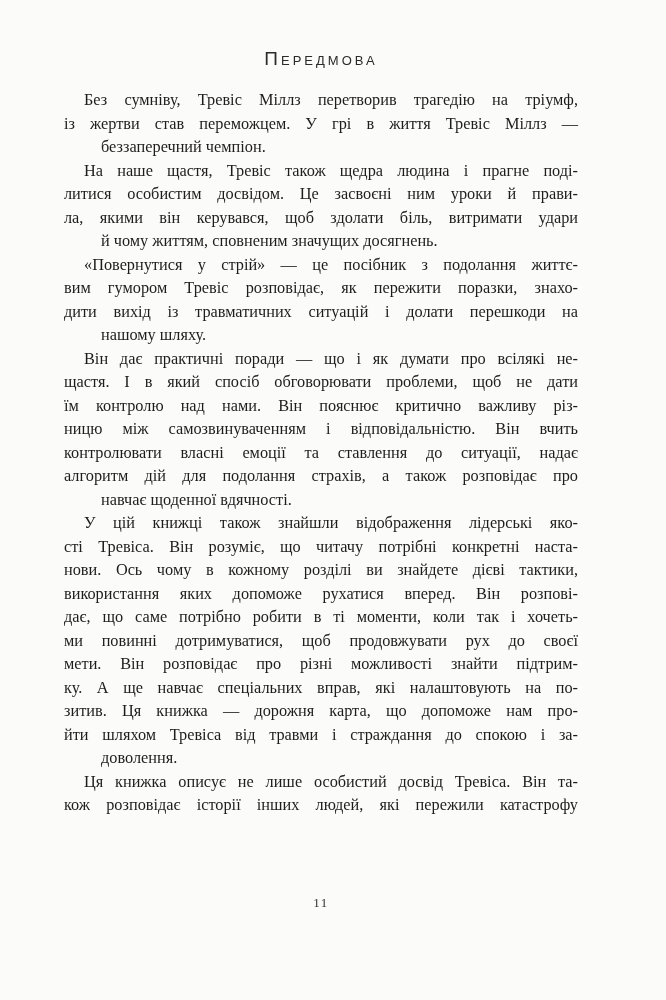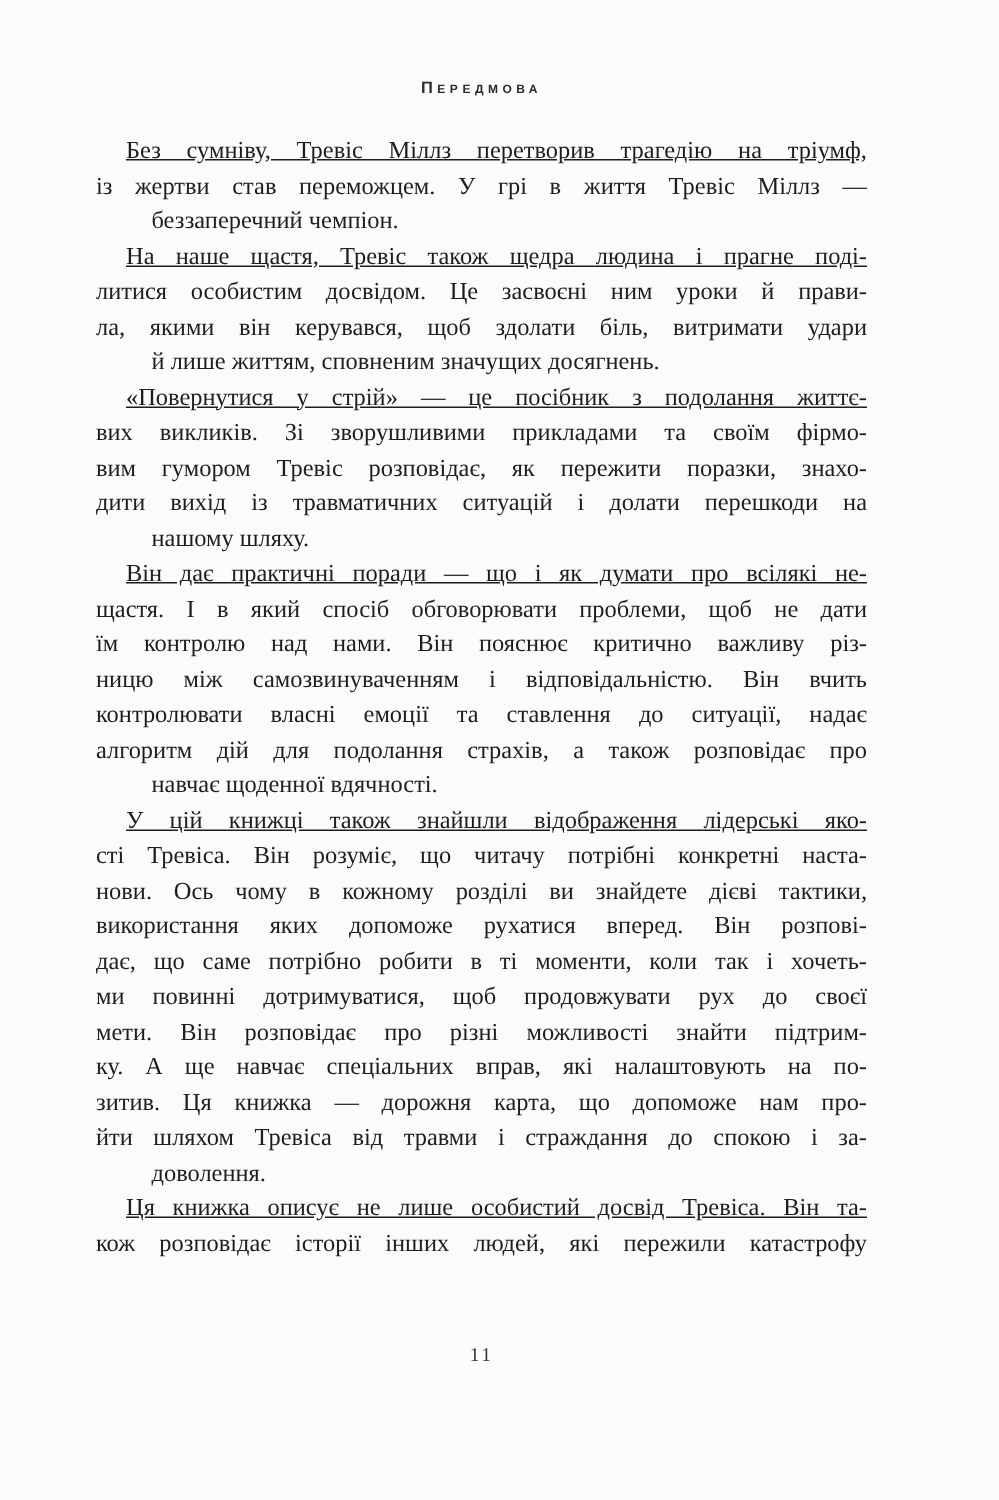--- a/index.html
+++ b/index.html
@@ -16,26 +16,26 @@
     font-family: "Liberation Serif", serif;
     color: #1e1d1c;
   }
   .chapter-heading {
     position: absolute;
     top: 50px;
     left: 64px;
     width: 514px;
     text-align: center;
     font-family: "Liberation Sans", sans-serif;
-    font-size: 11px;
+    font-size: 19px;
     line-height: 18px;
     font-variant: small-caps;
     letter-spacing: 3px;
     color: #2c2b2a;
-    font-weight: 700;
+    font-weight: 400;
   }
   .text-block {
     position: absolute;
     top: 88px;
     left: 64px;
     width: 514px;
   }
   .paragraph {
     margin: 0;
     padding: 0;
@@ -43,21 +43,20 @@
   .text-line {
     font-size: 16.3px;
     line-height: 23.5px;
     white-space: normal;
     text-align: justify;
     text-align-last: justify;
     color: #1e1d1c;
   }
   .text-line.first-line {
     text-indent: 20px;
-    text-decoration: underline;
   }
   .text-line.no-stretch {
     text-align-last: left;
     margin-left: 37px;
   }
   .page-number {
     position: absolute;
     top: 895px;
     left: 64px;
     width: 514px;
@@ -77,25 +76,24 @@
   <div class="text-block" id="text-block">
       <div class="paragraph">
         <div class="text-line first-line">Без сумніву, Тревіс Міллз перетворив трагедію на тріумф,</div>
         <div class="text-line">із жертви став переможцем. У грі в життя Тревіс Міллз —</div>
         <div class="text-line no-stretch">беззаперечний чемпіон.</div>
       </div>
       <div class="paragraph">
         <div class="text-line first-line">На наше щастя, Тревіс також щедра людина і прагне поді-</div>
         <div class="text-line">литися особистим досвідом. Це засвоєні ним уроки й прави-</div>
         <div class="text-line">ла, якими він керувався, щоб здолати біль, витримати удари</div>
-        <div class="text-line no-stretch">й лише життям, сповненим значущих досягнень.</div>
+        <div class="text-line no-stretch">й чому життям, сповненим значущих досягнень.</div>
       </div>
       <div class="paragraph">
         <div class="text-line first-line">«Повернутися у стрій» — це посібник з подолання життє-</div>
-        <div class="text-line">вих викликів. Зі зворушливими прикладами та своїм фірмо-</div>
         <div class="text-line">вим гумором Тревіс розповідає, як пережити поразки, знахо-</div>
         <div class="text-line">дити вихід із травматичних ситуацій і долати перешкоди на</div>
         <div class="text-line no-stretch">нашому шляху.</div>
       </div>
       <div class="paragraph">
         <div class="text-line first-line">Він дає практичні поради — що і як думати про всілякі не-</div>
         <div class="text-line">щастя. І в який спосіб обговорювати проблеми, щоб не дати</div>
         <div class="text-line">їм контролю над нами. Він пояснює критично важливу різ-</div>
         <div class="text-line">ницю між самозвинуваченням і відповідальністю. Він вчить</div>
         <div class="text-line">контролювати власні емоції та ставлення до ситуації, надає</div>

